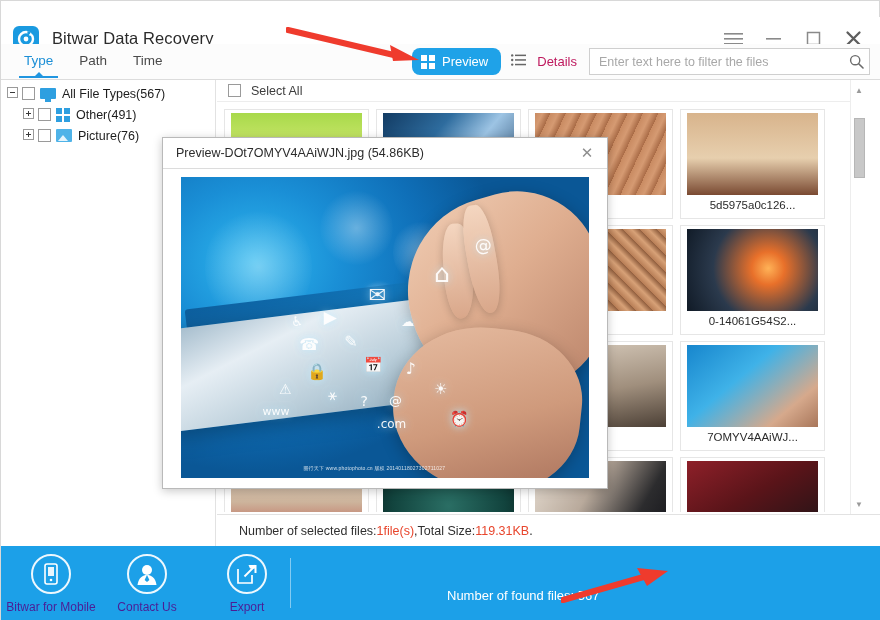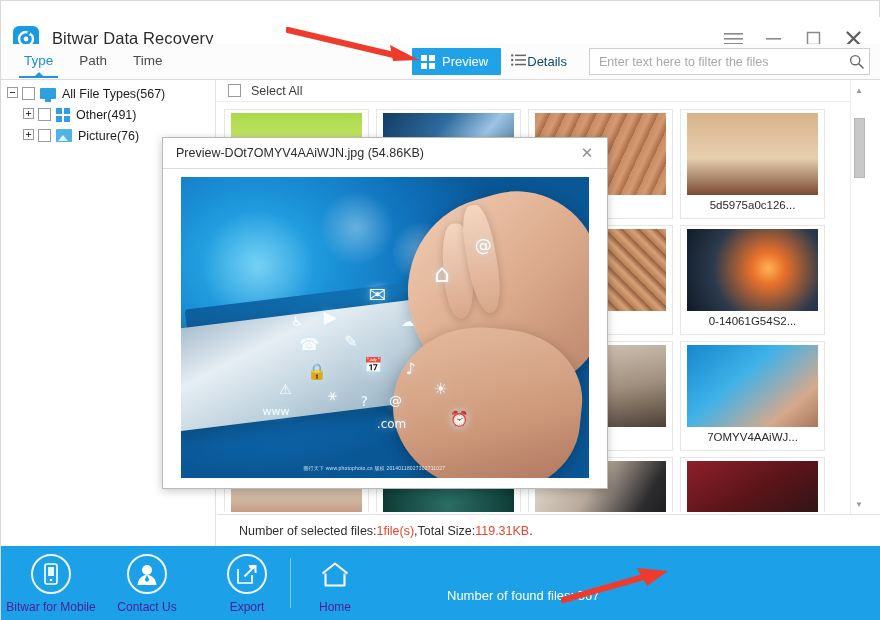--- a/index.html
+++ b/index.html
@@ -59,25 +59,25 @@
   .tab.active::before {
     content: ""; position: absolute; left: 50%; bottom: 4px; margin-left: -4px;
     border-left: 4px solid transparent; border-right: 4px solid transparent;
     border-bottom: 4px solid #2196e0;
   }
 
   #view-toggle { position: absolute; left: 411px; top: 4px; display: flex; align-items: center; }
   #btn-preview {
     height: 27px; padding: 0 13px 0 9px; background: #1fa2e8; color: #ffffff;
     display: flex; align-items: center; gap: 7px;
-    font-size: 13px; border-radius: 1px;
+    font-size: 13px; border-radius: 8px;
   }
   #btn-details {
-    height: 27px; padding: 0 10px 0 10px; color: #0c4a6e;
-    display: flex; align-items: center; gap: 1px; font-size: 13px;
+    height: 27px; padding: 0 10px 0 10px; color: #be185d;
+    display: flex; align-items: center; gap: 11px; font-size: 13px;
   }
   .grid-icon { display: grid; grid-template-columns: 6px 6px; grid-template-rows: 6px 6px; gap: 2px; }
   .grid-icon i { background: #ffffff; display: block; }
 
   #searchbox {
     position: absolute; left: 588px; top: 4px; width: 281px; height: 27px;
     border: 1px solid #cfcfcf; background: #ffffff;
     display: flex; align-items: center;
   }
   #search-input {
@@ -616,29 +616,20 @@
           <path d="M2 6 L2 20 L16 20 L16 12" fill="none" stroke="#fff" stroke-width="1.7"></path>
           <path d="M8.5 13.5 L19.5 2.5" stroke="#fff" stroke-width="1.9"></path>
           <path d="M12.5 2 L20.5 2 L20.5 10 L18.5 10 L18.5 5.5 L14 5.5 Z" fill="#fff"></path>
         </svg>
       </div>
       <div class="bb-label">Export</div>
     </div>
 
     <div id="bb-divider"></div>
 
-    <div class="bb-item" id="bb-home">
-      <div class="bb-circle">
-        <svg width="30" height="27" viewBox="0 0 30 27">
-          <path d="M2.5 12.5 L15 2.5 L27.5 12.5" fill="none" stroke="#fff" stroke-width="2.1" stroke-linejoin="round"></path>
-          <path d="M5.5 12.5 L5.5 24.5 L24.5 24.5 L24.5 12.5" fill="none" stroke="#fff" stroke-width="2.1" stroke-linejoin="round"></path>
-        </svg>
-      </div>
-      <div class="bb-label">Home</div>
-    </div>
 
     <div id="found-files">Number of found files: 567</div>
   </div>
 
 
   <div class="arrow" id="arrow-top">
     <svg width="135" height="38" viewBox="0 0 135 38">
       <path d="M2 3 L112 29" stroke="#ef3b2d" stroke-width="6" stroke-linecap="round"></path>
       <path d="M133 33 L104 18 L107 34 Z" fill="#ef3b2d"></path>
     </svg>

